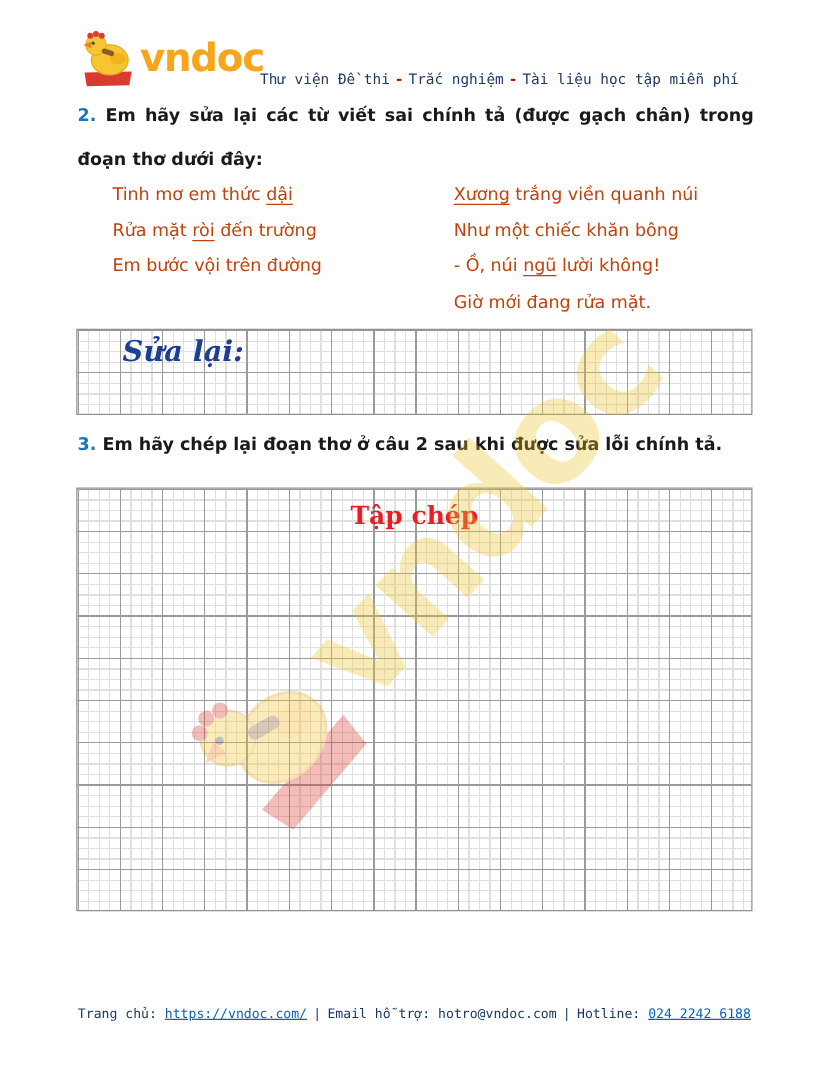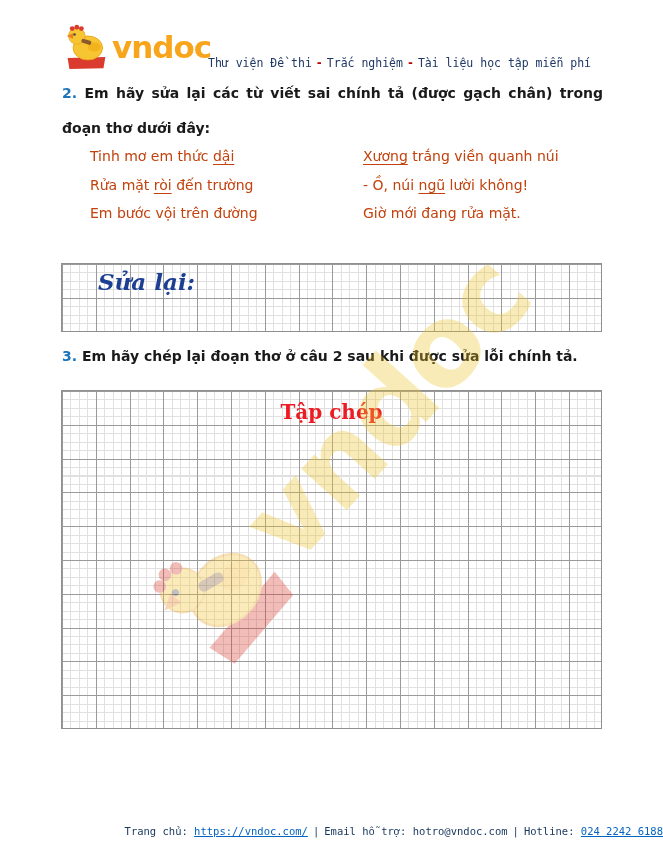--- a/index.html
+++ b/index.html
@@ -70,24 +70,23 @@
     display:flex; align-items:center; gap:2px;
     opacity:0.33; pointer-events:none; z-index:2;
   }
   .watermark .wm-text {
     font-family:"DejaVu Sans", sans-serif; font-weight:bold;
     font-size:112px; color:#EFC52B; letter-spacing:-3px; line-height:1;
   }
 
   
   .footer {
-    position:absolute; left:0; top:805px; width:100%; text-align:right;
+    position:absolute; left:0; top:805px; width:100%; text-align:center;
     font-family:"DejaVu Sans Mono", monospace; font-size:10.5px; color:#17365D;
     white-space:nowrap;
-    margin-top:20px;
   }
   .footer a { color:#0563C1; text-decoration:underline; cursor:pointer; }
   .footer .sep { padding:0 5px; }
 </style>
 </head>
 <body>
 
 <div class="page">
 
   <div class="watermark">
@@ -132,20 +131,21 @@
   </p>
 
   <div class="poem-col poem-left">
     <div class="poem-line"><span>Tinh mơ em thức </span><span class="u">dậi</span><span></span></div>
     <div class="poem-line"><span>Rửa mặt </span><span class="u">ròi</span><span> đến trường</span></div>
     <div class="poem-line"><span>Em bước vội trên đường</span><span class="u"></span><span></span></div>
   </div>
 
   <div class="poem-col poem-right">
     <div class="poem-line"><span></span><span class="u">Xương</span><span> trắng viền quanh núi</span></div>
+    <div class="poem-line"><span>Như một chiếc khăn bông</span><span class="u"></span><span></span></div>
     <div class="poem-line"><span>- Ồ, núi </span><span class="u">ngũ</span><span> lười không!</span></div>
     <div class="poem-line"><span>Giờ mới đang rửa mặt.</span><span class="u"></span><span></span></div>
   </div>
 
   <div class="grid grid-small">
     <span class="handwriting-blue">Sửa lại:</span>
   </div>
 
   <p class="question q3">
     <span class="qnum">3.</span>

